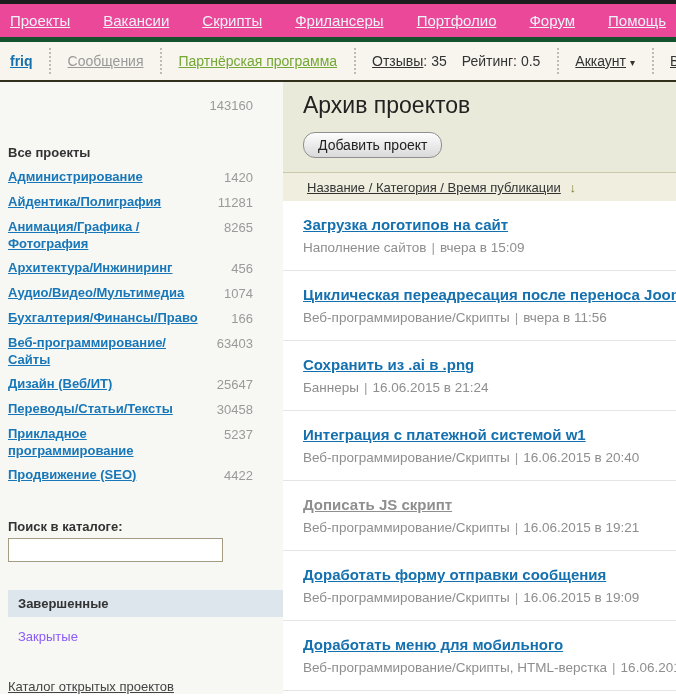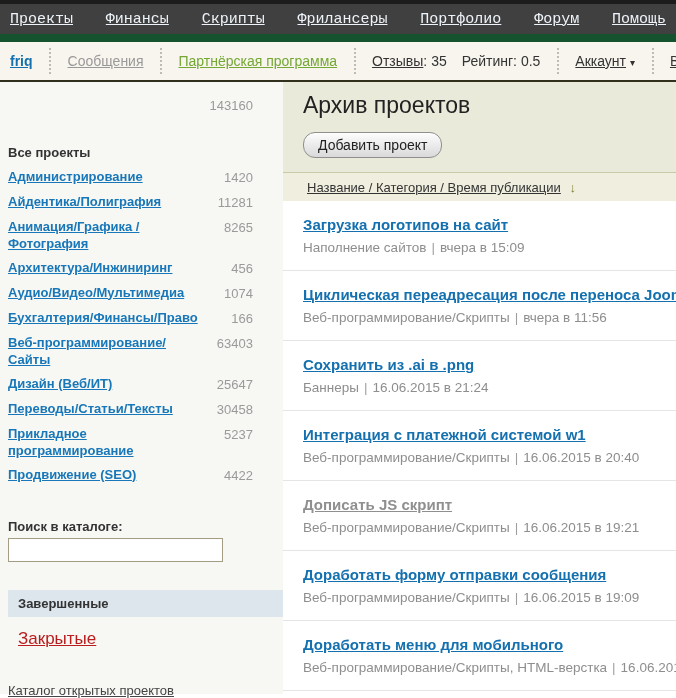--- a/index.html
+++ b/index.html
@@ -3,22 +3,22 @@
 <meta charset="utf-8">
 <style>
   * { margin:0; padding:0; box-sizing:border-box; }
   html,body { width:676px; height:698px; overflow:hidden;
     font-family:"Liberation Sans","DejaVu Sans",sans-serif; background:#fff; }
 
   
   .top-strip { height:4px; background:#1c1c1c; }
 
   
-  .nav { height:38px; background:#404040; border-bottom:8px solid #14532d;
-    display:flex; align-items:center; justify-content:space-between; padding:0 10px;font-family:Liberation Mono, monospace; }
+  .nav { height:38px; background:#ec4899; border-bottom:5px solid #14532d;
+    display:flex; align-items:center; justify-content:space-between; padding:0 10px; }
   .nav a { color:#edf3f8; font-size:15px; text-decoration:underline; cursor:pointer; }
 
   
   .toolbar { height:40px; background:#f7f5ee; border-bottom:2px solid #30301c;
     display:flex; align-items:center; justify-content:space-between; padding:0 0 0 10px;
     font-size:14px; color:#333; overflow:hidden; }
   .tb-sep { width:1px; height:26px; border-left:2px dotted #bcbcb4; }
   .tb-user { color:#1470ae; font-weight:bold; text-decoration:underline; cursor:pointer; }
   .tb-messages { color:#999; text-decoration:underline; cursor:pointer; }
   .tb-partner { color:#74a734; text-decoration:underline; cursor:pointer; }
@@ -41,22 +41,22 @@
   .cat-row.cat-header .cat-label { color:#333; text-decoration:none; cursor:default; font-weight:bold;margin-top:48px; }
   .cat-count { color:#9a9a9a; font-size:13px; padding-top:1px; }
 
   .search-block { padding:0 30px 0 8px; margin-top:32px; }
   .search-label { font-size:13px; font-weight:bold; color:#333; margin-bottom:4px; }
   .search-input { width:215px; height:24px; border:1px solid #a49d83; background:#fff;
     font-size:13px; padding:0 4px; }
 
   .band-completed { margin:28px 0 0 8px; background:#dde6ec; padding:6px 10px;
     font-size:13px; font-weight:bold; color:#333; }
-  .closed-link { margin:12px 0 0 18px; font-size:17px; color:#b91c1c;
-    text-decoration:underline; cursor:pointer; display:inline-block; }
+  .closed-link { margin:12px 0 0 18px; font-size:13px; color:#8b5cf6;
+    cursor:pointer; display:inline-block; }
   .catalog-link { margin:34px 0 0 8px; font-size:13px; color:#444;
     text-decoration:underline; cursor:pointer; display:inline-block; }
   .band-comment { margin-top:24px; background:#e3e3d2; padding:8px 10px;
     font-size:13px; font-weight:bold; color:#333; }
 
   
   .main { flex:1; background:#fff; display:flex; flex-direction:column; overflow:hidden; }
   .main-header { background:#eaeada; padding:10px 12px 14px 20px; }
   .page-title { font-size:23px; color:#222; font-weight:normal; }
   .add-btn { margin-top:13px; font-size:14px; color:#222; padding:4px 14px;
@@ -75,21 +75,21 @@
   .project-meta { margin-top:6px; font-size:13.5px; color:#8e8e8e; white-space:nowrap; }
   .meta-pipe { margin:0 5px; color:#9e9e9e; }
 </style>
 </head>
 <body>
 
 <div class="top-strip"></div>
 
 <div class="nav">
   <a>Проекты</a>
-  <a>Финансы</a>
+  <a>Вакансии</a>
   <a>Скрипты</a>
   <a>Фрилансеры</a>
   <a>Портфолио</a>
   <a>Форум</a>
   <a>Помощь</a>
 </div>
 
 <div class="toolbar">
   <span class="tb-user">friq</span>
   <span class="tb-sep"></span>

